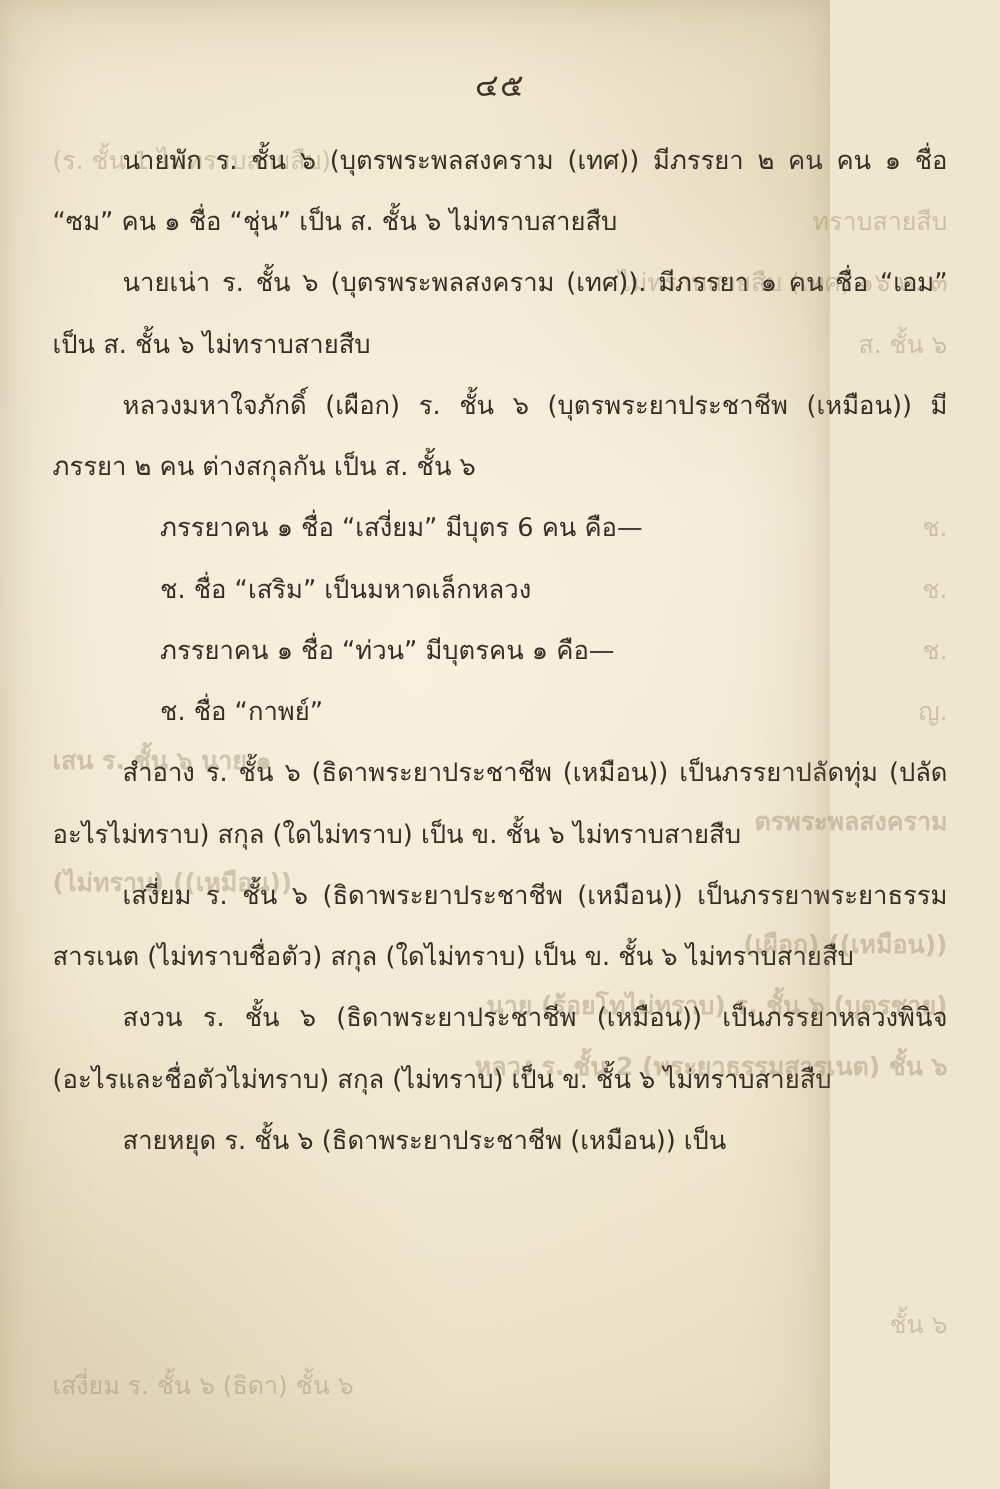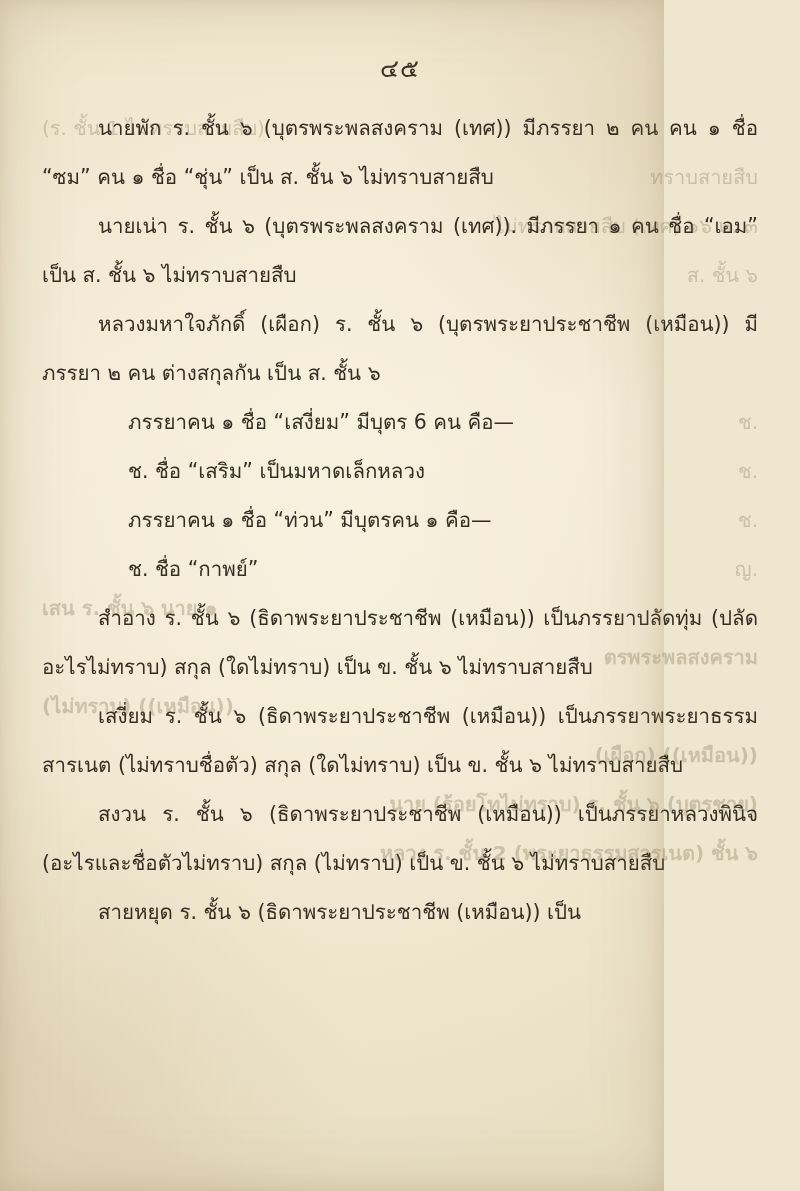--- a/index.html
+++ b/index.html
@@ -118,20 +118,24 @@
 
     <div class="ghost ghost-c">
       <span class="g">เสน ร. ชั้น ๖ นาย ๑</span>
       <span class="g r">ตรพระพลสงคราม</span>
       <span class="g">(ไม่ทราบ)  ((เหมือน))</span>
       <span class="g c">(เผือก)  ((เหมือน))</span>
       <span class="g c">นาย  (ร้อยโทไม่ทราบ)  ร. ชั้น ๖  (บุตรชาย)</span>
       <span class="g c">หลวง ร. ชั้น 2  (พระยาธรรมสารเนต)  ชั้น ๖</span>
     </div>
 
+    <div class="ghost ghost-d">
+      <span class="g r">ชั้น ๖</span>
+      <span class="g">เสงี่ยม ร. ชั้น ๖  (ธิดา)  ชั้น ๖</span>
+    </div>
 
     <div class="body-text">
       <p class="para indent">นายพัก ร. ชั้น ๖ (บุตรพระพลสงคราม (เทศ)) มีภรรยา ๒ คน คน ๑ ชื่อ “ซม” คน ๑ ชื่อ “ชุ่น” เป็น ส. ชั้น ๖ ไม่ทราบสายสืบ</p>
       <p class="para indent">นายเน่า ร. ชั้น ๖ (บุตรพระพลสงคราม (เทศ)). มีภรรยา ๑ คน ชื่อ “เอม” เป็น ส. ชั้น ๖ ไม่ทราบสายสืบ</p>
       <p class="para indent">หลวงมหาใจภักดิ์ (เผือก) ร. ชั้น ๖ (บุตรพระยาประชาชีพ (เหมือน)) มีภรรยา ๒ คน ต่างสกุลกัน เป็น ส. ชั้น ๖</p>
       <p class="para hang">ภรรยาคน ๑ ชื่อ “เสงี่ยม” มีบุตร 6 คน คือ—</p>
       <p class="para hang">ช. ชื่อ “เสริม” เป็นมหาดเล็กหลวง</p>
       <p class="para hang">ภรรยาคน ๑ ชื่อ “ท่วน” มีบุตรคน ๑ คือ—</p>
       <p class="para hang">ช. ชื่อ “กาพย์”</p>
       <p class="para indent">สำอาง ร. ชั้น ๖ (ธิดาพระยาประชาชีพ (เหมือน)) เป็นภรรยาปลัดทุ่ม (ปลัดอะไรไม่ทราบ) สกุล (ใดไม่ทราบ) เป็น ข. ชั้น ๖ ไม่ทราบสายสืบ</p>

